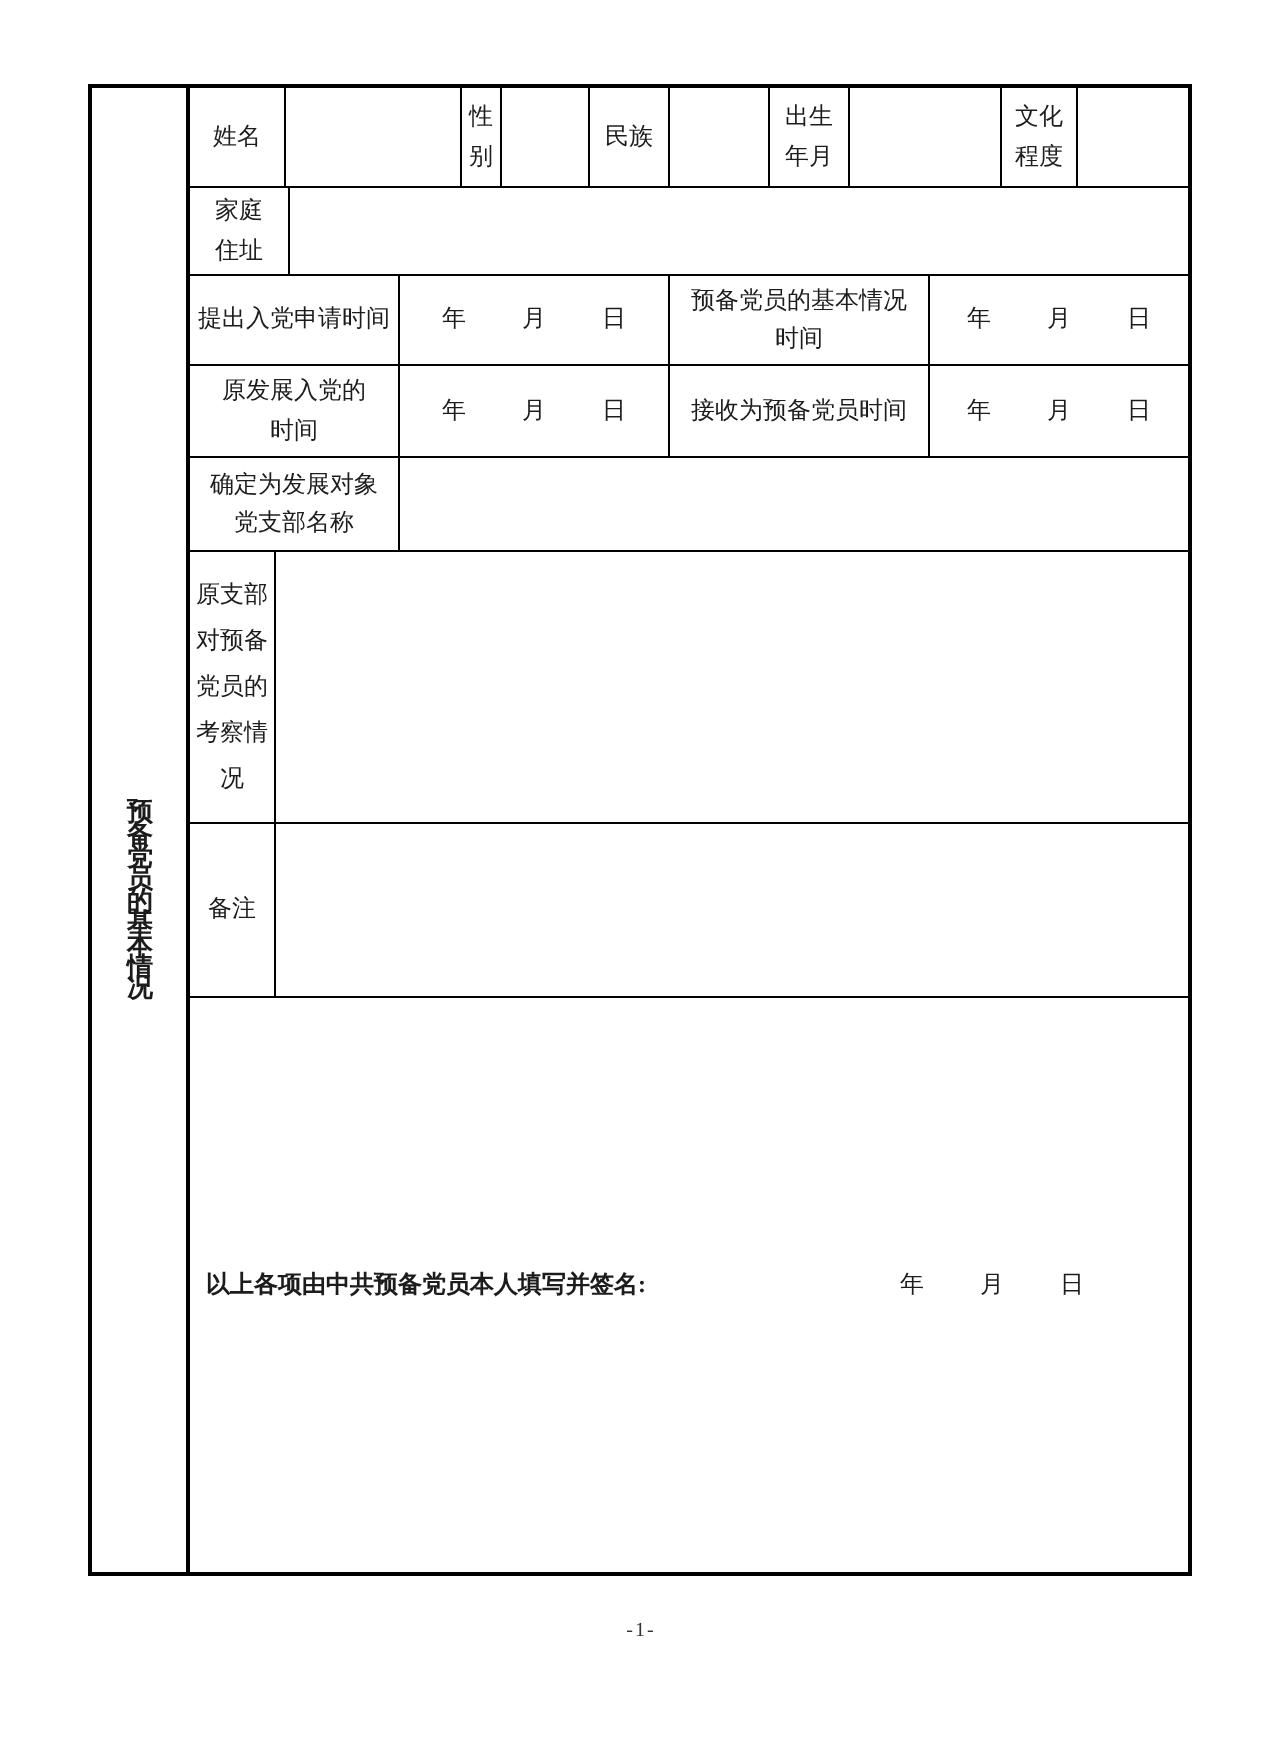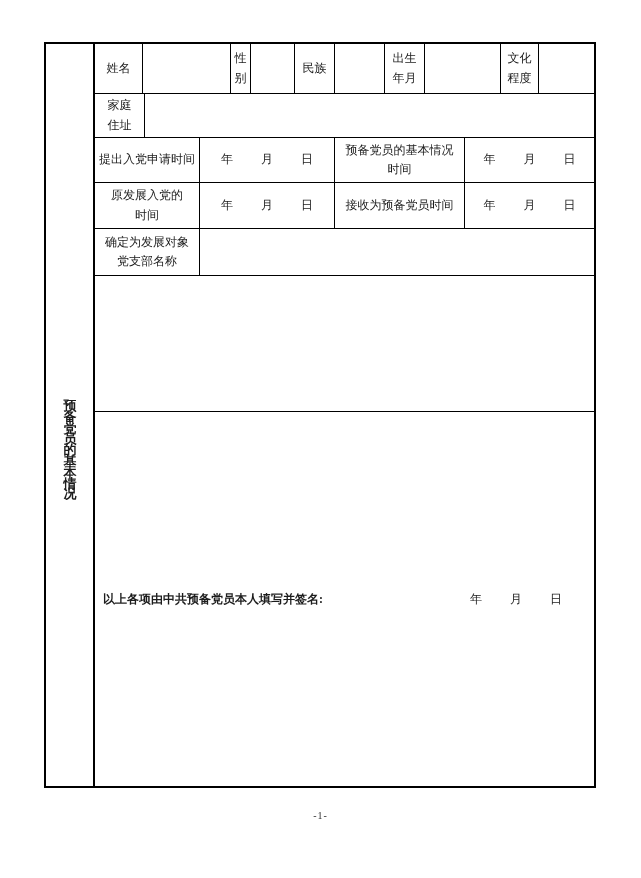--- a/index.html
+++ b/index.html
@@ -74,21 +74,21 @@
   .w88{width:88px}.w105{width:105px}.w130{width:130px}.w135{width:135px}.w136{width:136px}
   .grow{flex:1 1 auto; min-width:0;}
   
   .h50{height:50px}.h48{height:48px}.h44{height:44px}.h45{height:45px}.h46{height:46px}
   .h47{height:47px}.h141{height:141px}.h136{height:136px}.h87{height:87px}
   .sign-row {
     display: flex;
     align-items: center;
     justify-content: space-between;
     box-sizing: border-box;
-    padding: 0 32px 0 8px;
+    padding: 0 52px 0 8px;
     width: 100%;
   }
   .sign-text { font-size: 12px; font-weight: bold; white-space: nowrap; }
   .sign-date { font-size: 12px; word-spacing: 25px; white-space: nowrap; }
   .footer {
     position: absolute;
     left: 0; right: 0;
     top: 810px;
     text-align: center;
     font-size: 10px;
@@ -150,23 +150,32 @@
 
 
       <div class="row h47">
         <div class="cell w105">确定为发展对象
 党支部名称</div>
         <div class="cell grow endc"></div>
       </div>
 
 
       <div class="row h136">
+        <div class="cell w43 tall-label">原支部
+对预备
+党员的
+考察情
+况</div>
         <div class="cell grow endc"></div>
       </div>
 
+      <div class="row h87">
+        <div class="cell w43">备注</div>
+        <div class="cell grow endc"></div>
+      </div>
 
       <div class="row last">
         <div class="sign-row">
           <span class="sign-text">以上各项由中共预备党员本人填写并签名:</span>
           <span class="sign-date">年 月 日</span>
         </div>
       </div>
 
     </div>
   </div>

